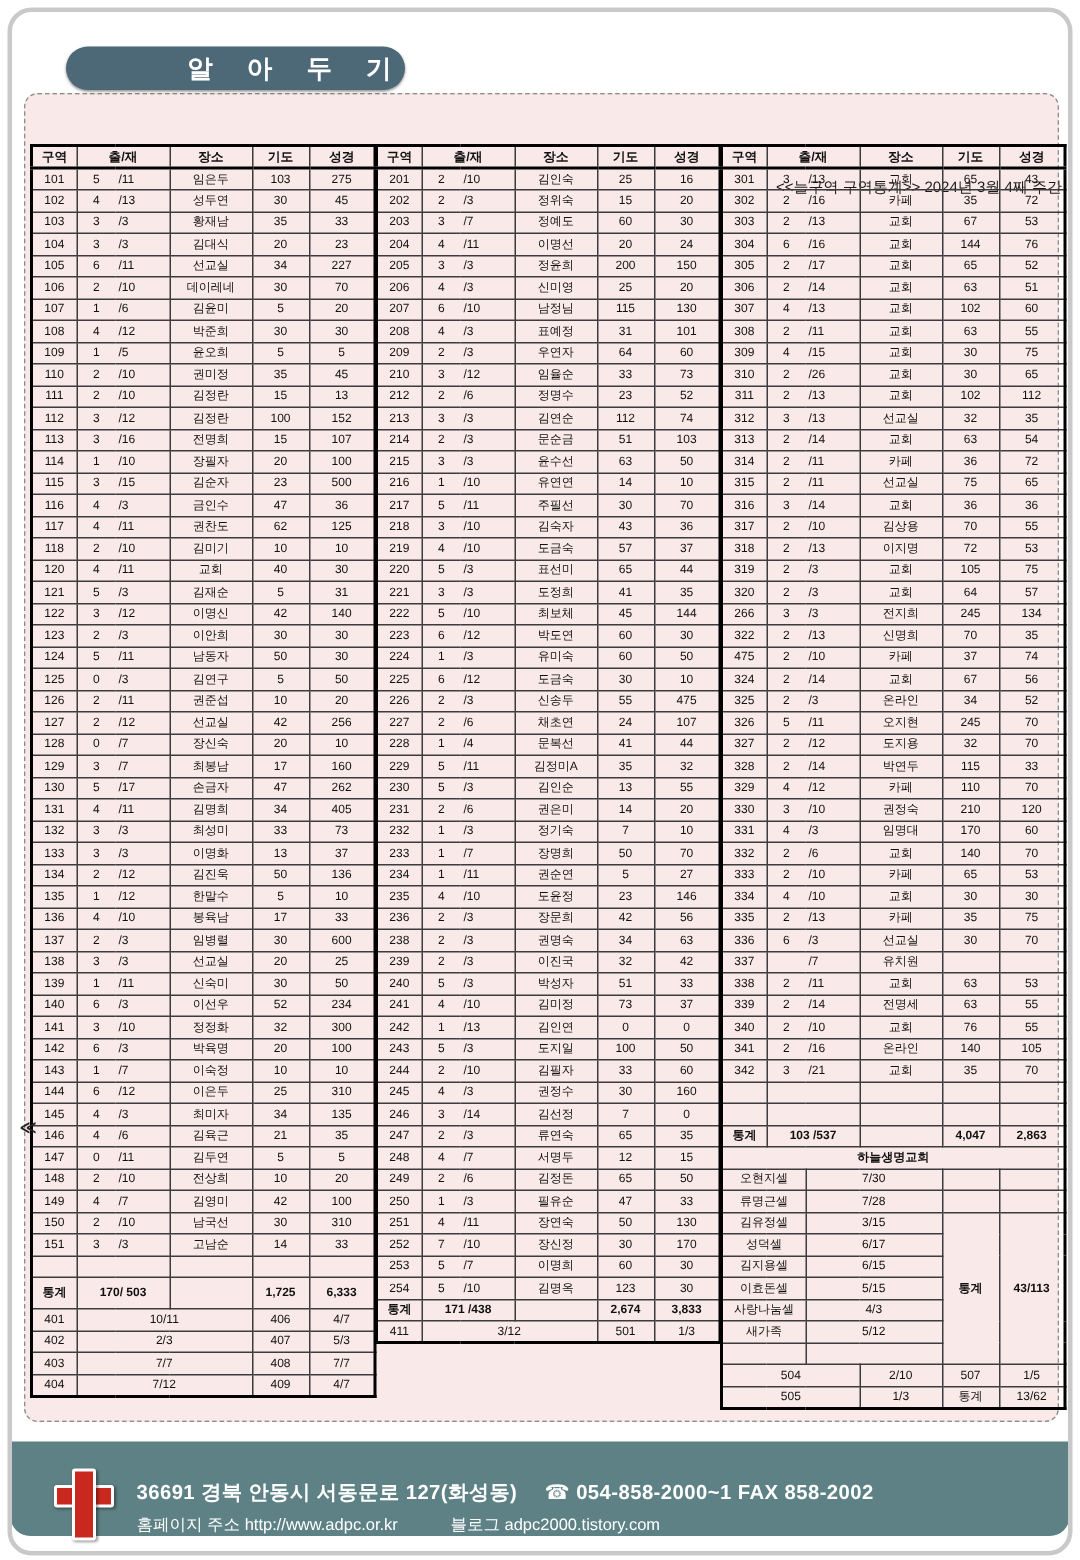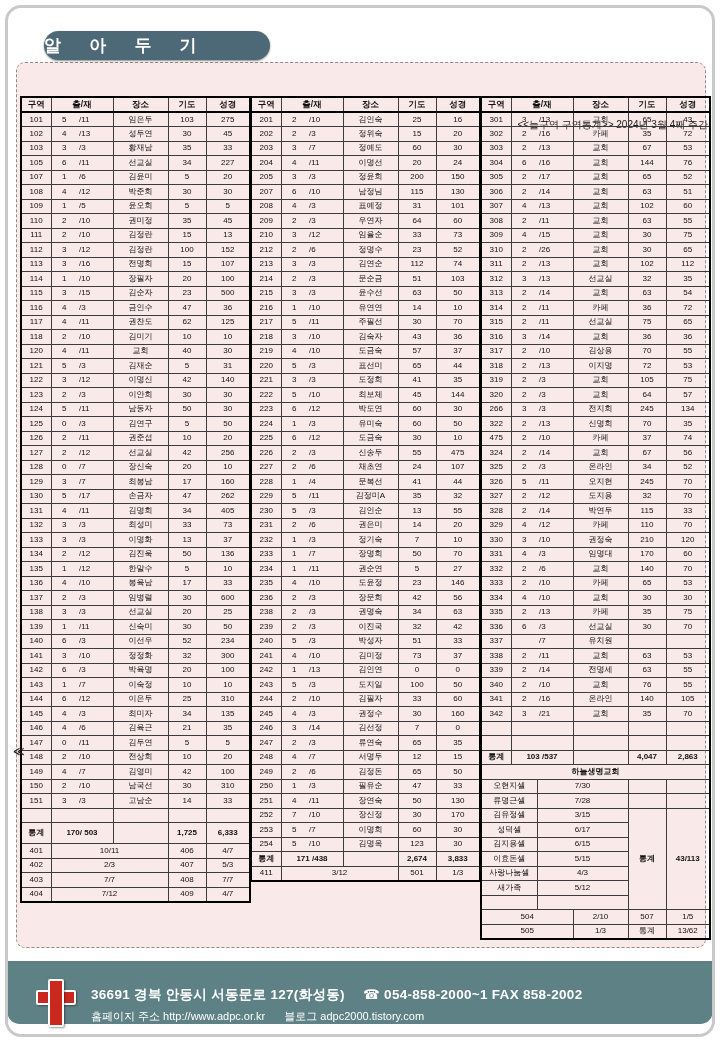--- a/index.html
+++ b/index.html
@@ -1,20 +1,20 @@
 <!DOCTYPE html>
 <html><head>
 <meta charset="utf-8">
 <style>
   html,body{margin:0;padding:0;background:#fff;}
   body{width:720px;height:1040px;position:relative;font-family:"Liberation Sans","DejaVu Sans",sans-serif;overflow:hidden;}
   .frame{position:absolute;left:5px;top:5px;width:704px;height:1026px;border:3px solid #c9c9c9;border-radius:16px;pointer-events:none;z-index:5;}
   .title-pill{position:absolute;left:44px;top:31px;width:226px;height:29px;background:#4d6876;border-radius:15px;
-    color:#fff;font-weight:bold;font-size:17px;letter-spacing:9px;display:flex;align-items:center;justify-content:flex-start;
-    box-shadow:0 1px 2px rgba(0,0,0,.45);z-index:2;font-family:Liberation Mono, monospace;}
+    color:#fff;font-weight:bold;font-size:17px;letter-spacing:9px;display:flex;align-items:center;justify-content:flex-end;
+    box-shadow:0 1px 2px rgba(0,0,0,.45);z-index:2;}
   .panel{position:absolute;left:16px;top:62px;width:688px;height:884px;background:#f9e9e8;border:1px dashed #8d8d8d;border-radius:9px;z-index:1;}
   .subtitle{position:absolute;right:12px;top:86px;font-size:10px;font-weight:normal;color:#1a1a1a;z-index:2;margin-top:32px;}
   .stray{position:absolute;left:13px;top:745px;font-size:11px;font-weight:bold;color:#222;z-index:3;}
   .tbl-wrap{position:absolute;left:20px;top:96px;display:flex;align-items:flex-start;z-index:2;}
   table.grp{border-collapse:collapse;table-layout:fixed;width:229px;background:transparent;border:2px solid #000;}
   table.grp+table.grp{margin-left:-1px;}
   .grp tr{height:14.5px;}
   .grp tr.hrow{height:15px;}
   .grp td{border:1px solid #3c3c3c;font-size:8px;color:#111;text-align:center;padding:0;overflow:hidden;white-space:nowrap;line-height:1;}
   .grp td.hd{font-weight:bold;border-bottom:2px solid #000;font-size:8.5px;}
@@ -23,21 +23,21 @@
   .grp td.bold{font-weight:bold;}
   .footer{position:absolute;left:7px;top:961px;width:706px;height:63px;background:#5d8184;border-radius:0 0 13px 13px;
     display:flex;align-items:flex-end;z-index:2;}
   .cross{position:relative;width:40px;height:46px;margin-left:28px;flex:0 0 auto;}
   .cross .v{position:absolute;left:13px;top:1px;width:12px;height:44px;background:#c8281e;border:2px solid #fff;border-radius:2px;box-shadow:1px 1px 2px rgba(0,0,0,.4);}
   .cross .h{position:absolute;left:1px;top:12px;width:36px;height:11px;background:#c8281e;border:2px solid #fff;border-radius:2px;box-shadow:1px 1px 2px rgba(0,0,0,.4);}
   .ftext{margin-left:16px;color:#fff;}
   .fline1{font-size:13.5px;font-weight:bold;letter-spacing:.3px;}
   .fline1 .tel{margin-left:14px;}
   .fline2{font-size:11px;margin-top:5px;}
-  .fline2 .blog{margin-left:16px;}
+  .fline2 .blog{margin-left:32px;}
 </style>
 </head>
 <body>
 
 <div class="panel"></div>
 <div class="frame"></div>
 
 <div class="title-pill">
   <span>알 아 두 기</span>
 </div>
@@ -82,26 +82,42 @@
         </tr>
         <tr>
           <td>103</td>
           <td class="a">3</td>
           <td class="e">/3</td>
           <td>황재남</td>
           <td>35</td>
           <td>33</td>
         </tr>
         <tr>
+          <td>104</td>
+          <td class="a">3</td>
+          <td class="e">/3</td>
+          <td>김대식</td>
+          <td>20</td>
+          <td>23</td>
+        </tr>
+        <tr>
           <td>105</td>
           <td class="a">6</td>
           <td class="e">/11</td>
           <td>선교실</td>
           <td>34</td>
           <td>227</td>
+        </tr>
+        <tr>
+          <td>106</td>
+          <td class="a">2</td>
+          <td class="e">/10</td>
+          <td>데이레네</td>
+          <td>30</td>
+          <td>70</td>
         </tr>
         <tr>
           <td>107</td>
           <td class="a">1</td>
           <td class="e">/6</td>
           <td>김윤미</td>
           <td>5</td>
           <td>20</td>
         </tr>
         <tr>
@@ -537,20 +553,28 @@
           <td>20</td>
           <td>24</td>
         </tr>
         <tr>
           <td>205</td>
           <td class="a">3</td>
           <td class="e">/3</td>
           <td>정윤희</td>
           <td>200</td>
           <td>150</td>
+        </tr>
+        <tr>
+          <td>206</td>
+          <td class="a">4</td>
+          <td class="e">/3</td>
+          <td>신미영</td>
+          <td>25</td>
+          <td>20</td>
         </tr>
         <tr>
           <td>207</td>
           <td class="a">6</td>
           <td class="e">/10</td>
           <td>남정님</td>
           <td>115</td>
           <td>130</td>
         </tr>
         <tr>

